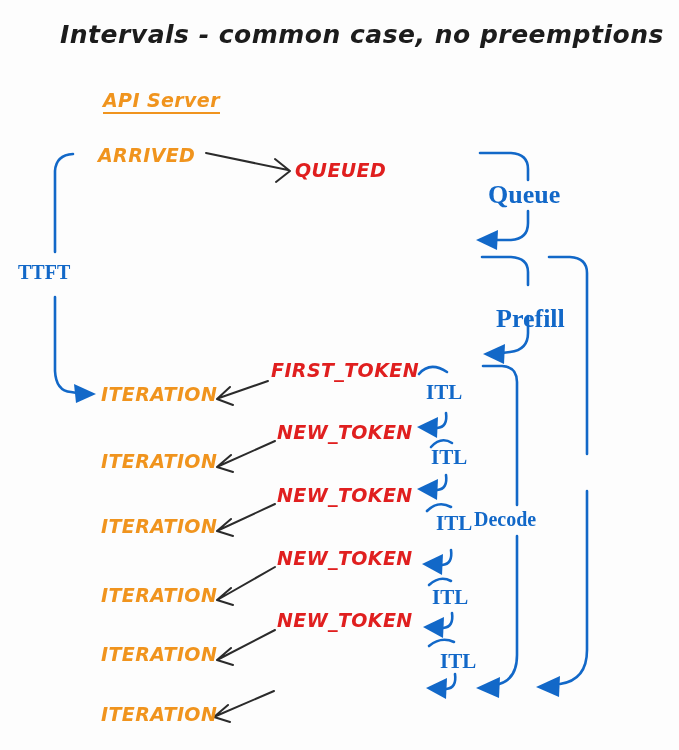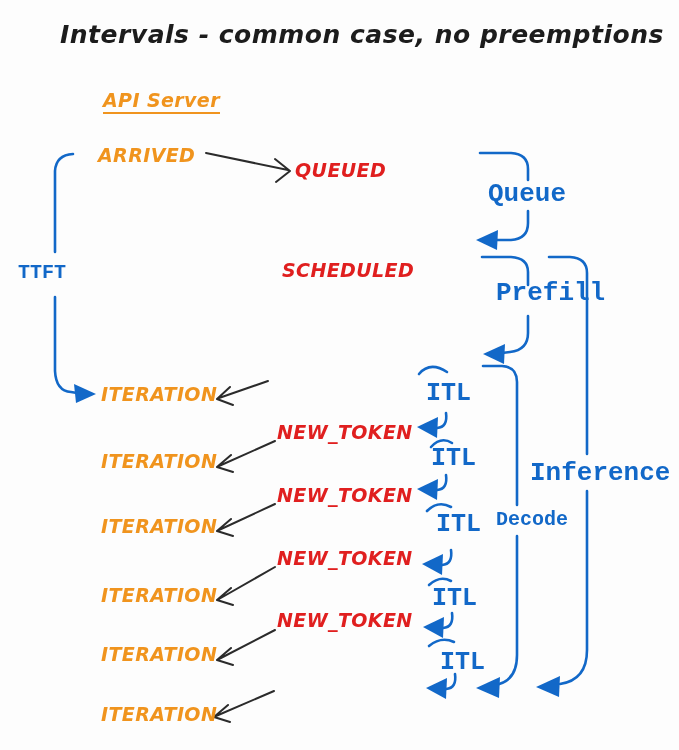--- a/index.html
+++ b/index.html
@@ -7,23 +7,23 @@
        font-family:"DejaVu Sans",sans-serif;}
   .canvas{position:relative;width:561px;height:750px;}
   svg.strokes{position:absolute;left:0;top:0;z-index:1;}
   .lbl{position:absolute;z-index:2;white-space:nowrap;line-height:1.05;}
   .title{font-size:25px;font-weight:bold;font-style:italic;color:#1c1c1c;
          letter-spacing:.5px;text-align:center;}
   .hand{font-style:italic;font-weight:600;letter-spacing:.4px;font-size:19px;}
   .api{color:var(--c-api,#f0941e);}
   .eng{color:var(--c-eng,#e01f1f);}
   .colhead{border-bottom:2px solid currentColor;padding-bottom:1px;}
-  .blue{color:var(--c-int,#1268c8);font-family:Liberation Mono, monospace;
+  .blue{color:var(--c-int,#1268c8);font-family:Liberation Serif, serif;
         font-weight:600;}
-  .sz27{font-size:20px;} .sz26{font-size:26px;} .sz23{font-size:25px;}
+  .sz27{font-size:20px;} .sz26{font-size:26px;} .sz23{font-size:21px;}
   .stk{stroke:var(--c-arrow,#2b2b2b);stroke-width:2;fill:none;
        stroke-linecap:round;stroke-linejoin:round;}
   .bls{stroke:var(--c-int,#1268c8);stroke-width:2.6;fill:none;
        stroke-linecap:round;stroke-linejoin:round;}
   .blf{fill:var(--c-int,#1268c8);stroke:none;}
 </style>
 </head>
 <body>
 
 <div class="canvas">
@@ -111,31 +111,30 @@
 
   <div class="lbl hand api" style="left:98px;top:146px;">ARRIVED</div>
   <div class="lbl hand api" style="left:101px;top:385px;">ITERATION</div>
   <div class="lbl hand api" style="left:101px;top:452px;">ITERATION</div>
   <div class="lbl hand api" style="left:101px;top:517px;">ITERATION</div>
   <div class="lbl hand api" style="left:101px;top:586px;">ITERATION</div>
   <div class="lbl hand api" style="left:101px;top:645px;">ITERATION</div>
   <div class="lbl hand api" style="left:101px;top:705px;">ITERATION</div>
 
   <div class="lbl hand eng" style="left:295px;top:161px;">QUEUED</div>
-  <div class="lbl hand eng" style="left:282px;top:261px;">SCHEDULED</div>
+  <div class="lbl hand eng" style="left:271px;top:361px;">FIRST_TOKEN</div>
   <div class="lbl hand eng" style="left:277px;top:423px;">NEW_TOKEN</div>
   <div class="lbl hand eng" style="left:277px;top:486px;">NEW_TOKEN</div>
   <div class="lbl hand eng" style="left:277px;top:549px;">NEW_TOKEN</div>
   <div class="lbl hand eng" style="left:277px;top:611px;">NEW_TOKEN</div>
 
   <div class="lbl blue sz27" style="left:18px;top:262px;">TTFT</div>
   <div class="lbl blue sz26" style="left:488px;top:181px;">Queue</div>
-  <div class="lbl blue sz26" style="left:496px;top:280px;">Prefill</div>
-  <div class="lbl blue sz27" style="left:496px;top:509px;">Decode</div>
-  <div class="lbl blue sz26" style="left:530px;top:460px;">Inference</div>
+  <div class="lbl blue sz26" style="left:496px;top:305px;">Prefill</div>
+  <div class="lbl blue sz27" style="left:474px;top:509px;">Decode</div>
 
   <div class="lbl blue sz23" style="left:426px;top:381px;">ITL</div>
   <div class="lbl blue sz23" style="left:431px;top:446px;">ITL</div>
   <div class="lbl blue sz23" style="left:436px;top:512px;">ITL</div>
   <div class="lbl blue sz23" style="left:432px;top:586px;">ITL</div>
   <div class="lbl blue sz23" style="left:440px;top:650px;">ITL</div>
 
 </div>
 
 </body></html>

